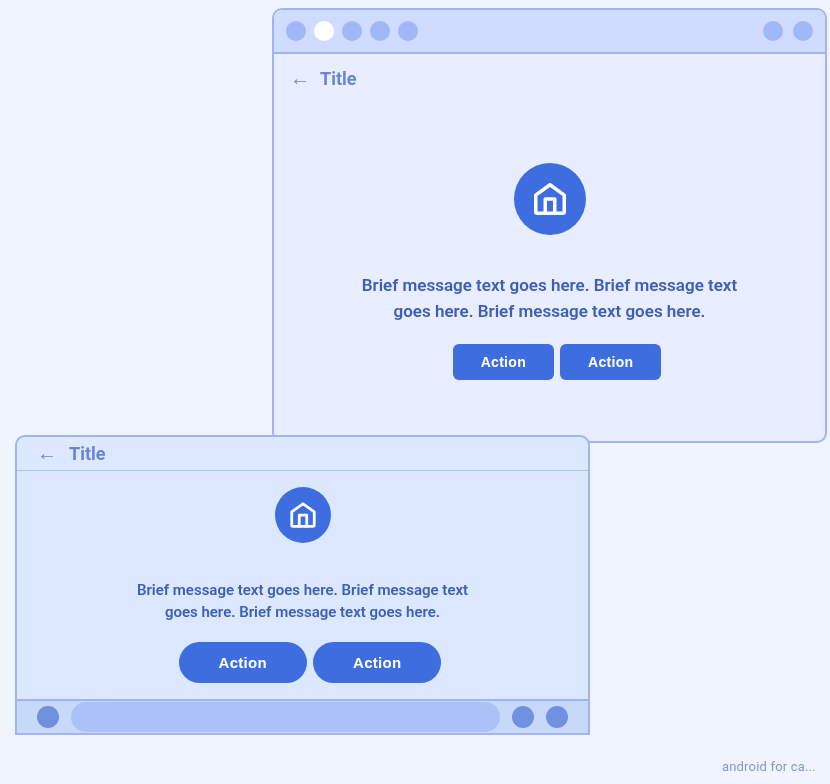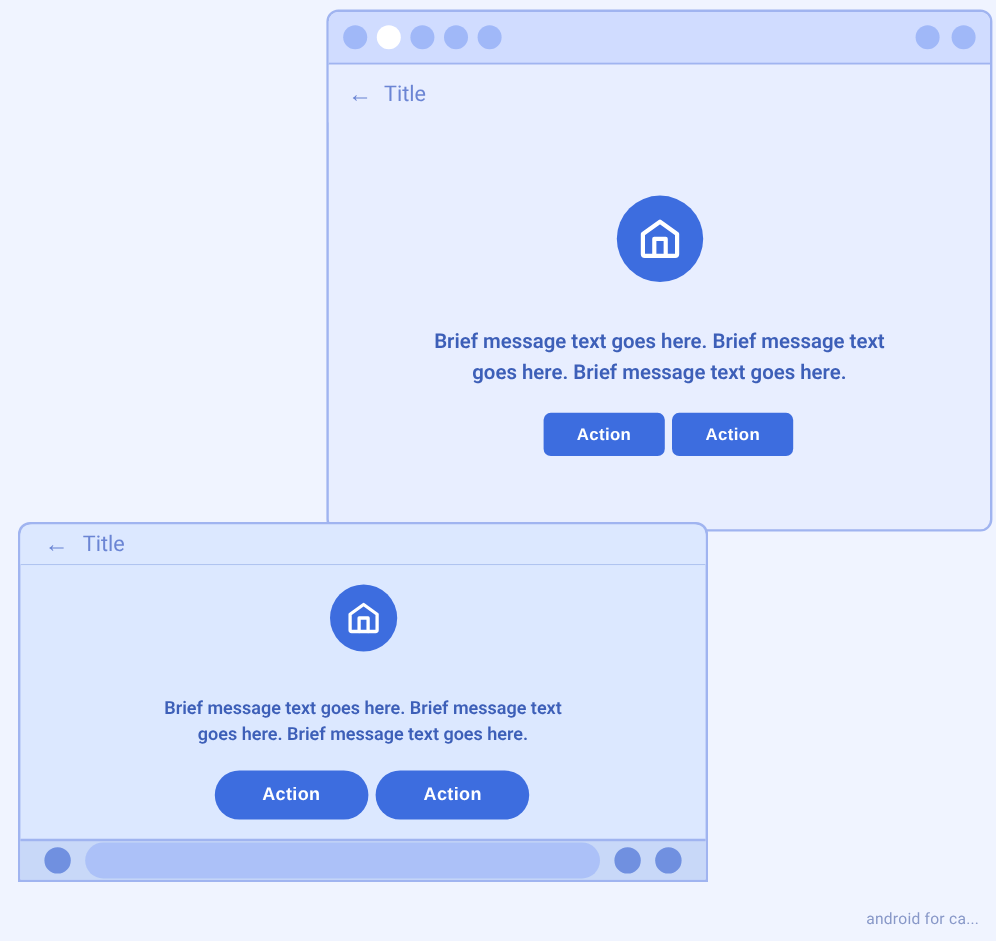--- a/index.html
+++ b/index.html
@@ -69,21 +69,21 @@
 
     .back-arrow {
       color: #6b85d4;
       font-size: 20px;
       cursor: pointer;
     }
 
     .app-title {
       color: #6b85d4;
       font-size: 18px;
-      font-weight: 400;
+      font-weight: 700;
     }
 
     .window-back .content {
       flex: 1;
       display: flex;
       flex-direction: column;
       align-items: center;
       justify-content: center;
       gap: 20px;
       padding: 20px;

